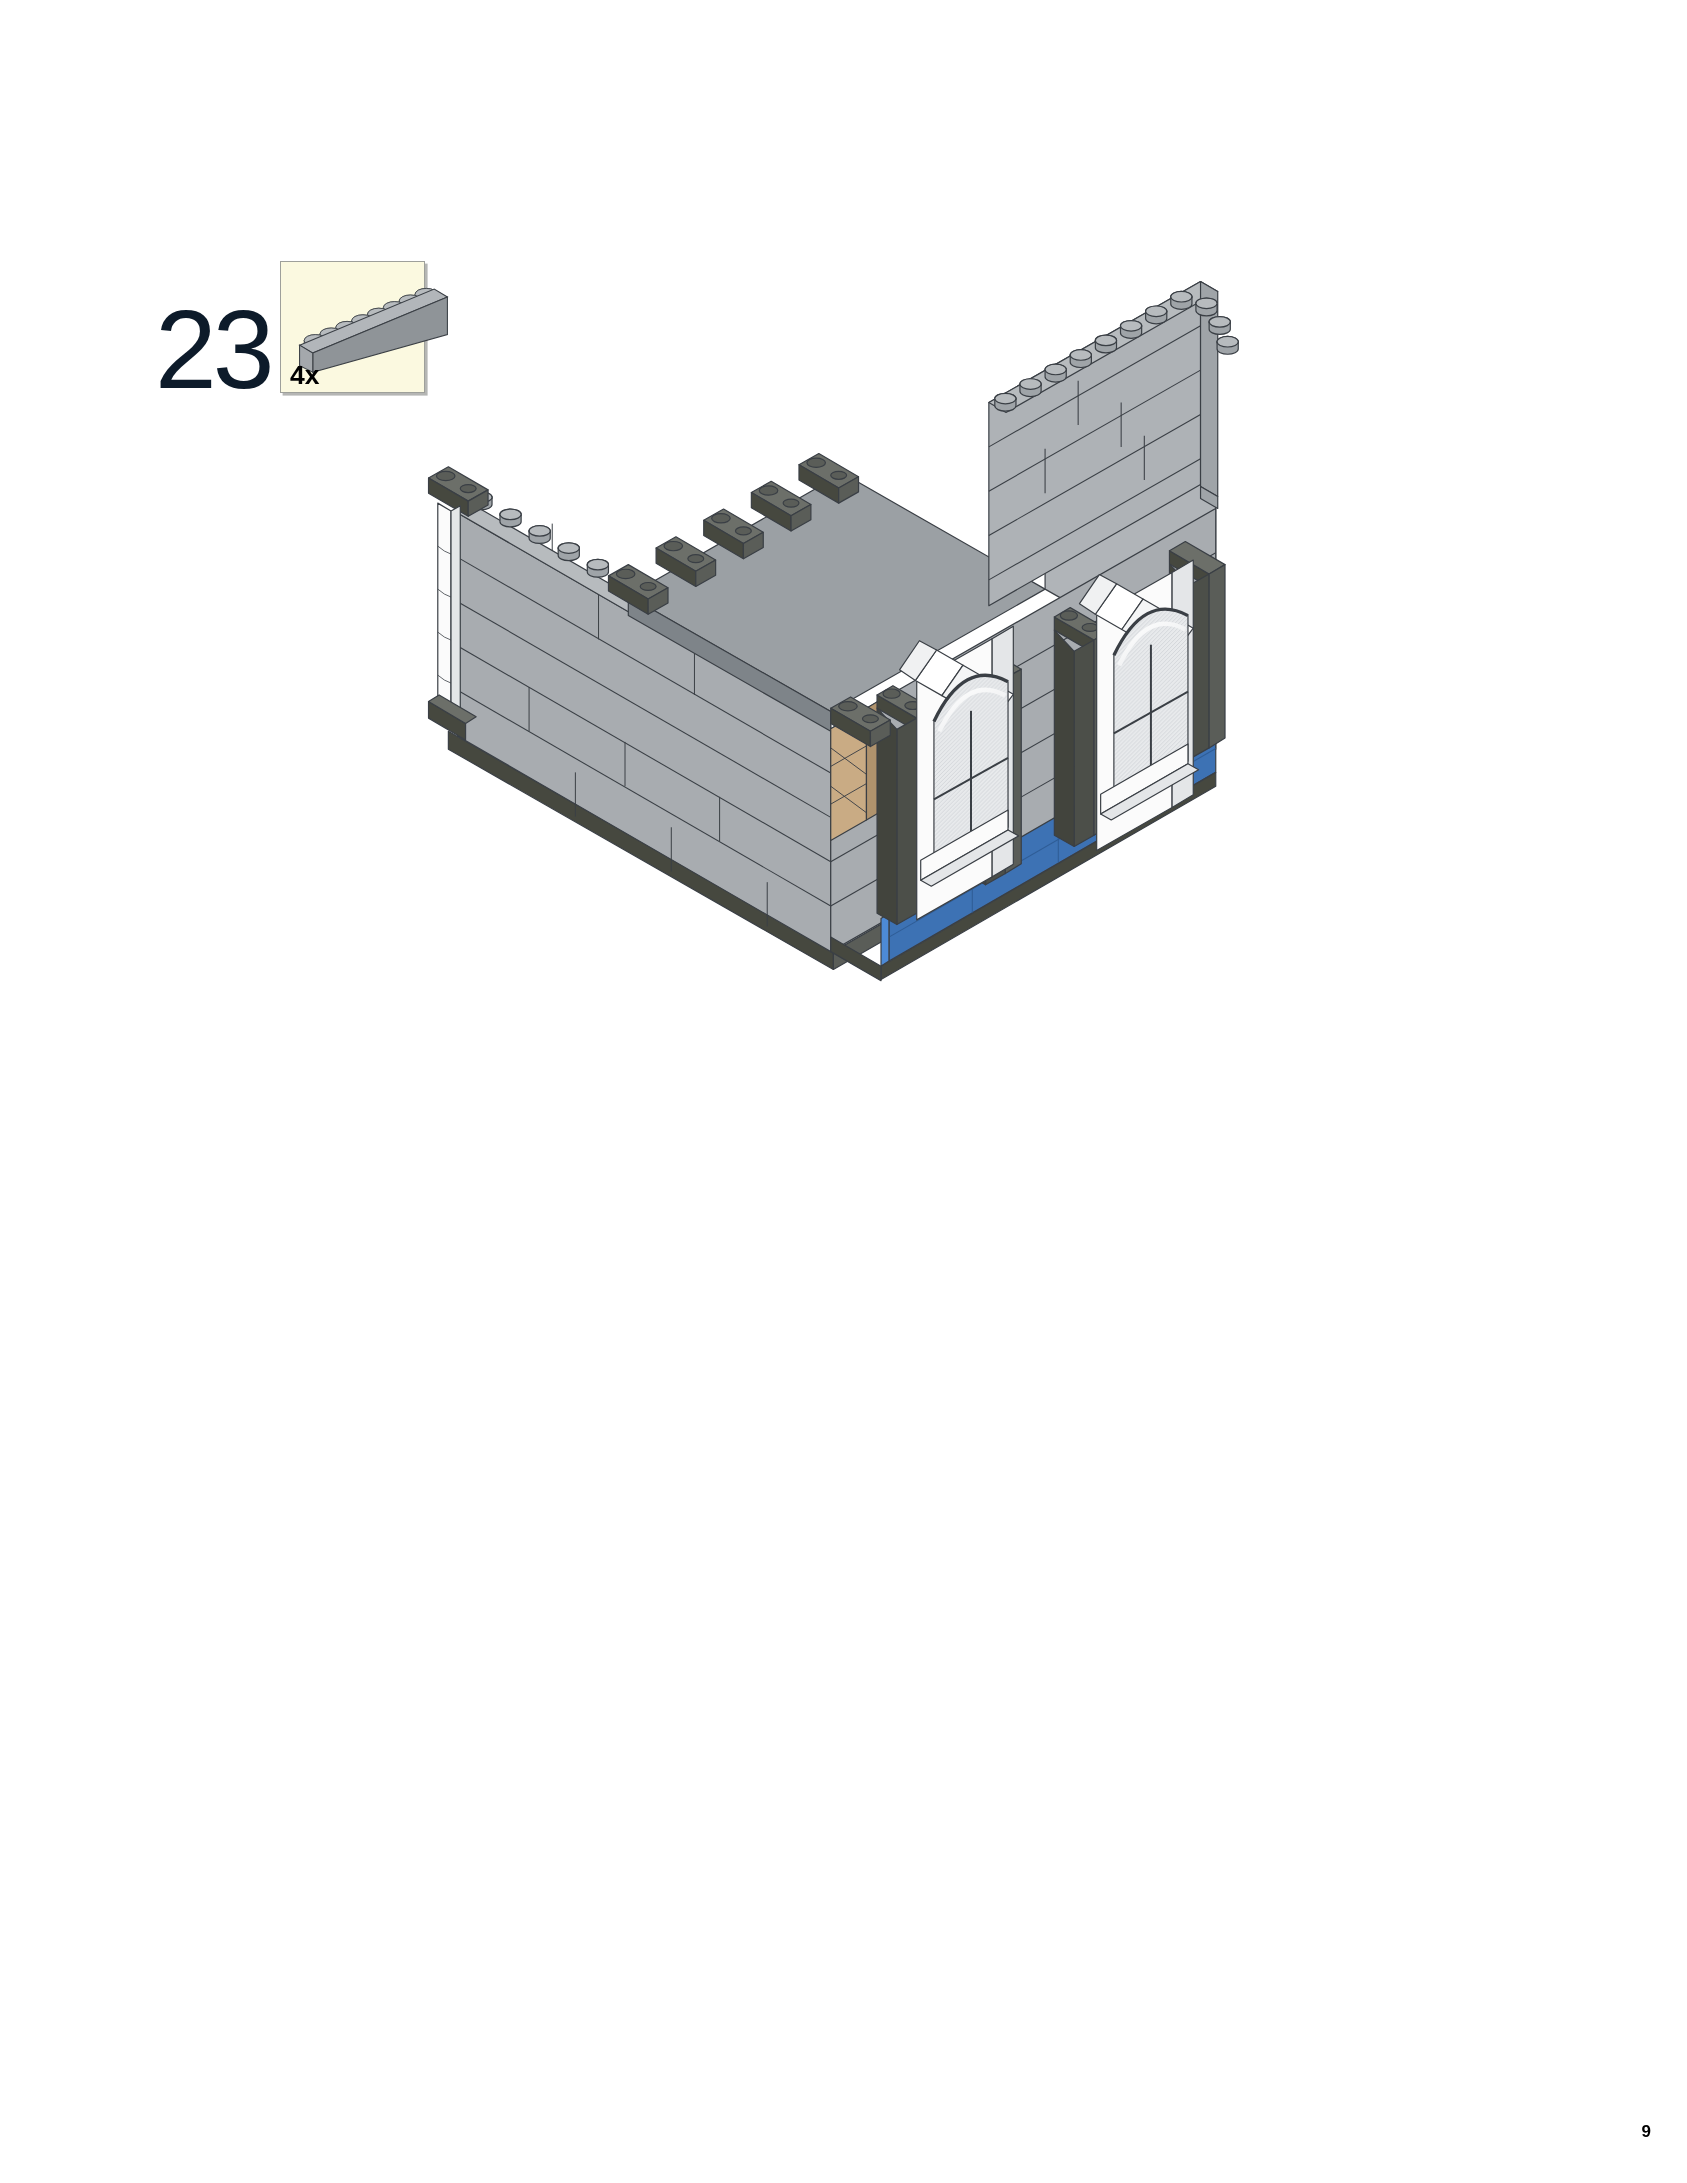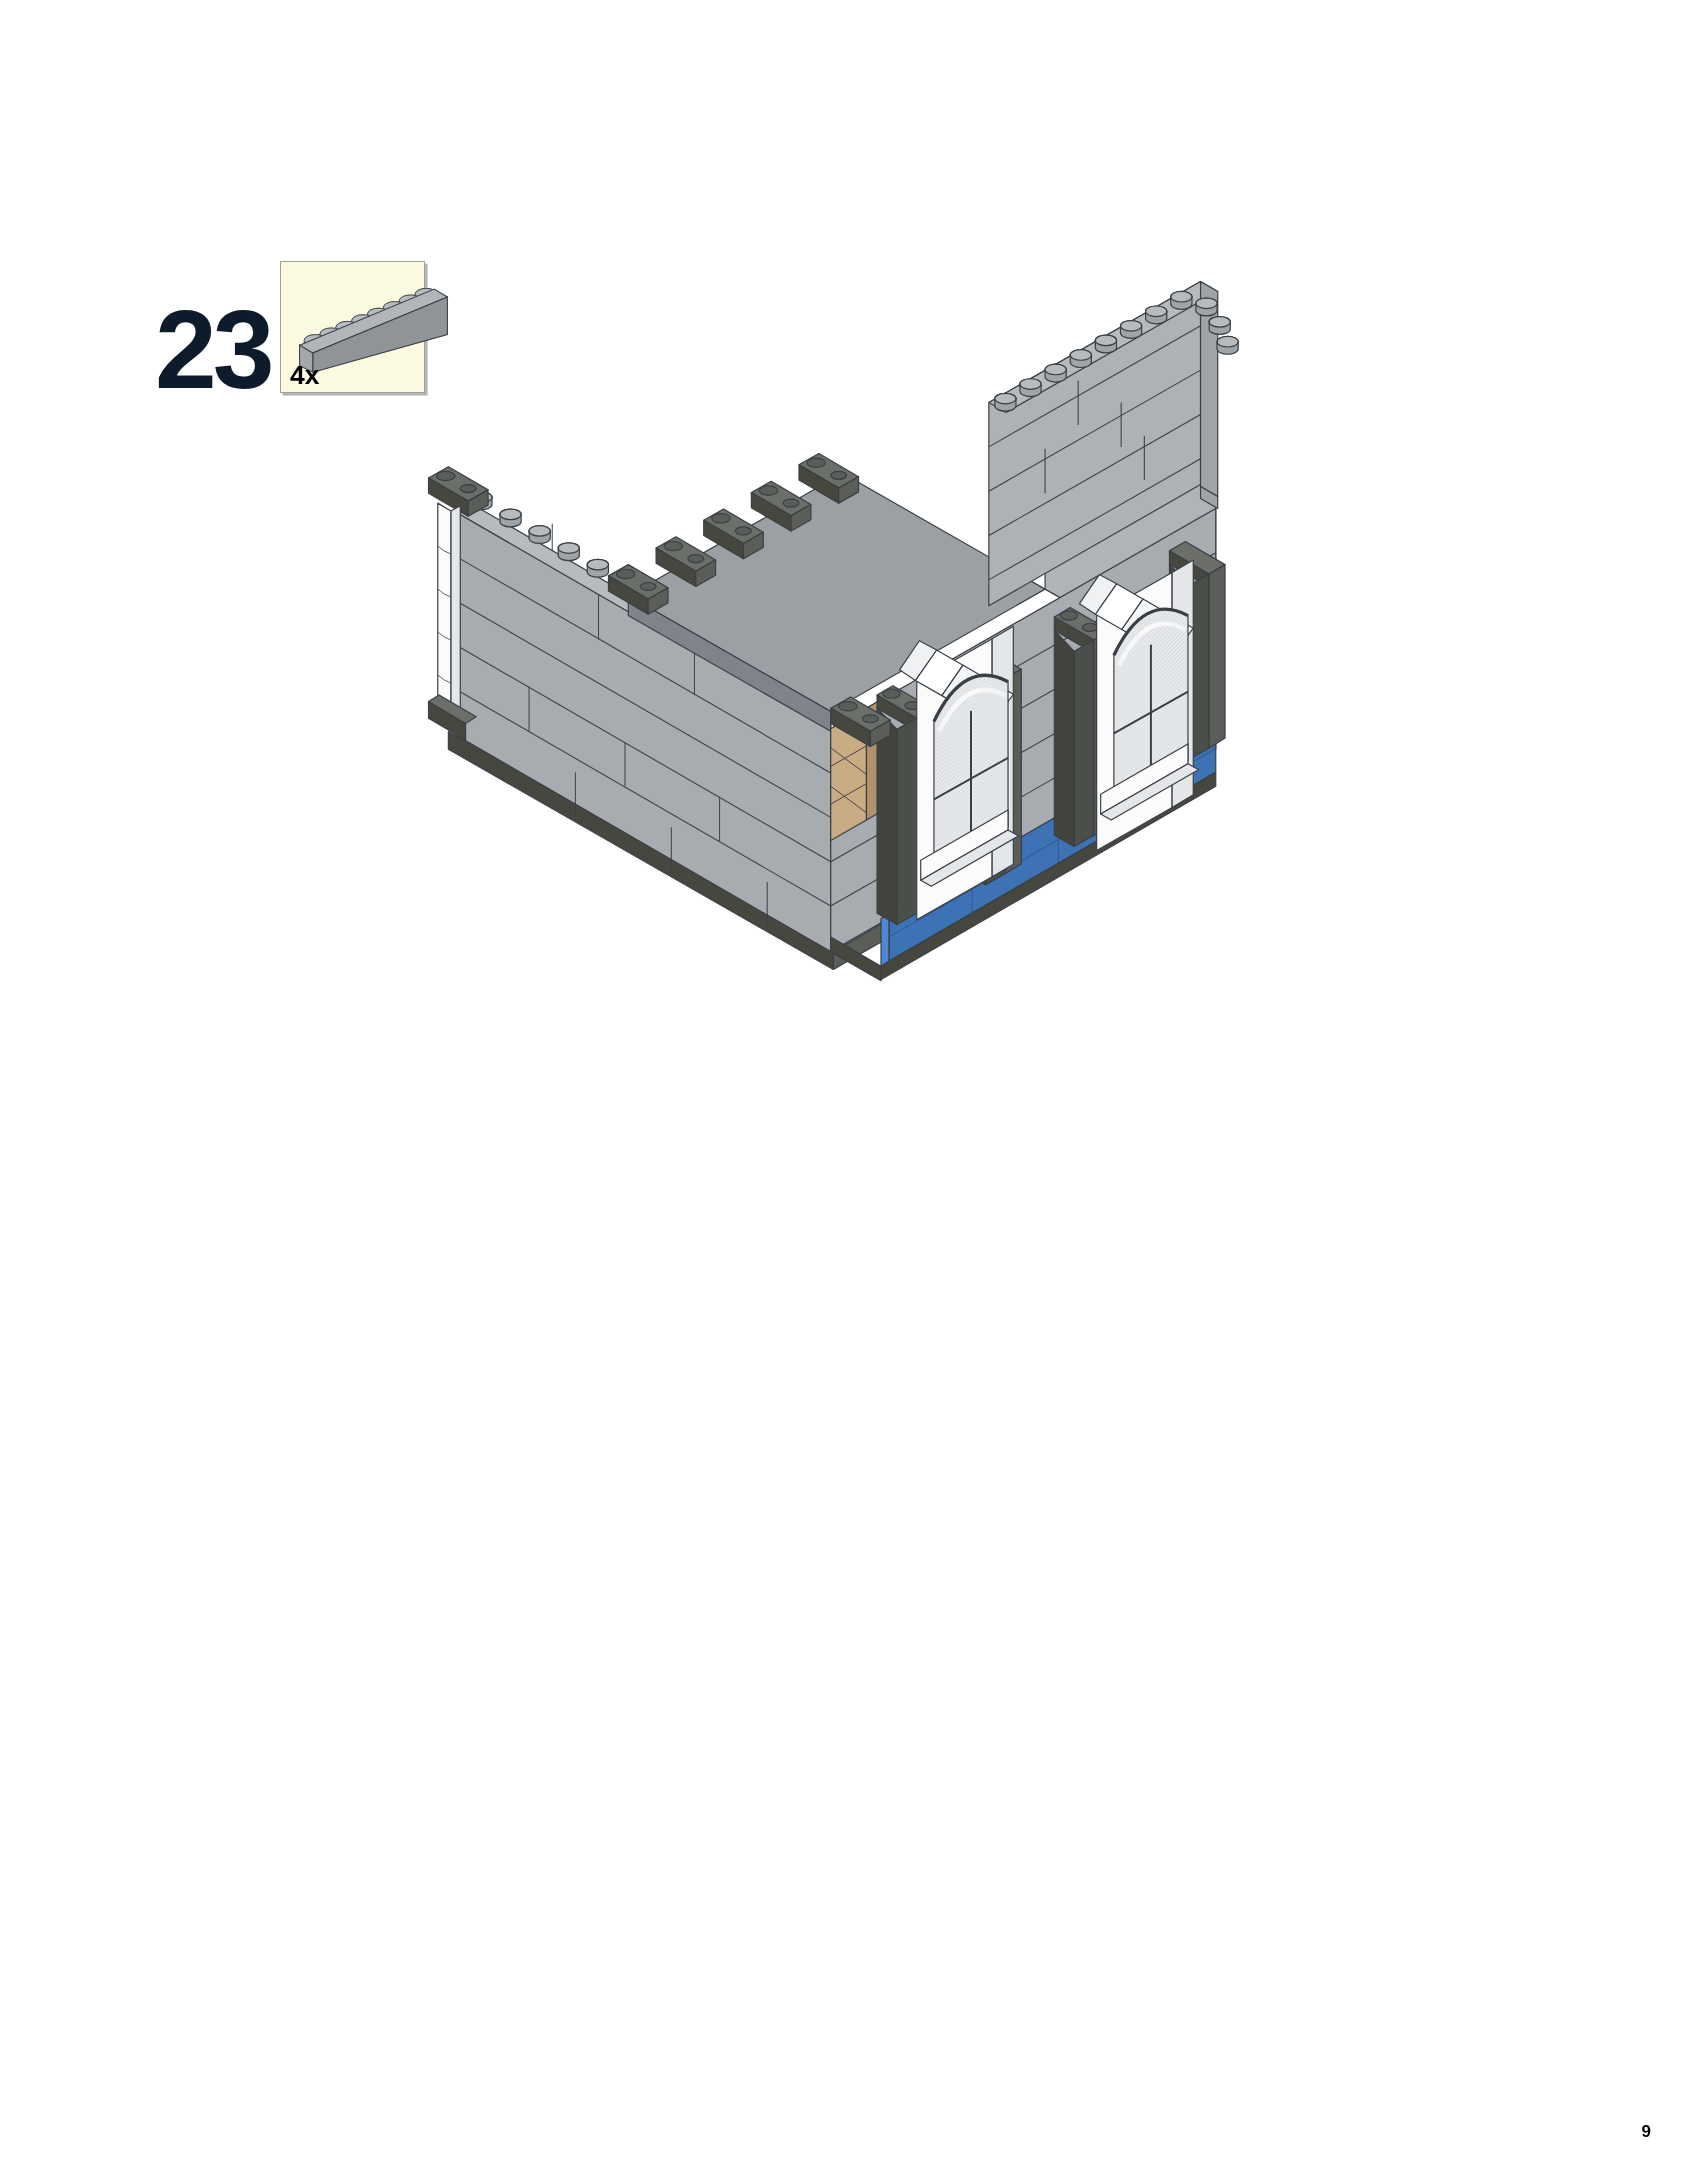--- a/index.html
+++ b/index.html
@@ -29,21 +29,21 @@
 
   .step-header {
     position: absolute;
     display: flex;
     align-items: flex-start;
   }
   #step-header-23 { left: 155px; top: 261px; }
 
   .step-number {
     font-family: "Liberation Sans", sans-serif;
-    font-weight: bold;
+    font-weight: normal;
     font-size: 111px;
     line-height: 1;
     color: #0d1b2a;
     letter-spacing: -4px;
     margin-right: 9.3px;
     margin-top: 34px;
     user-select: none;
     text-align: right;
   }
 

